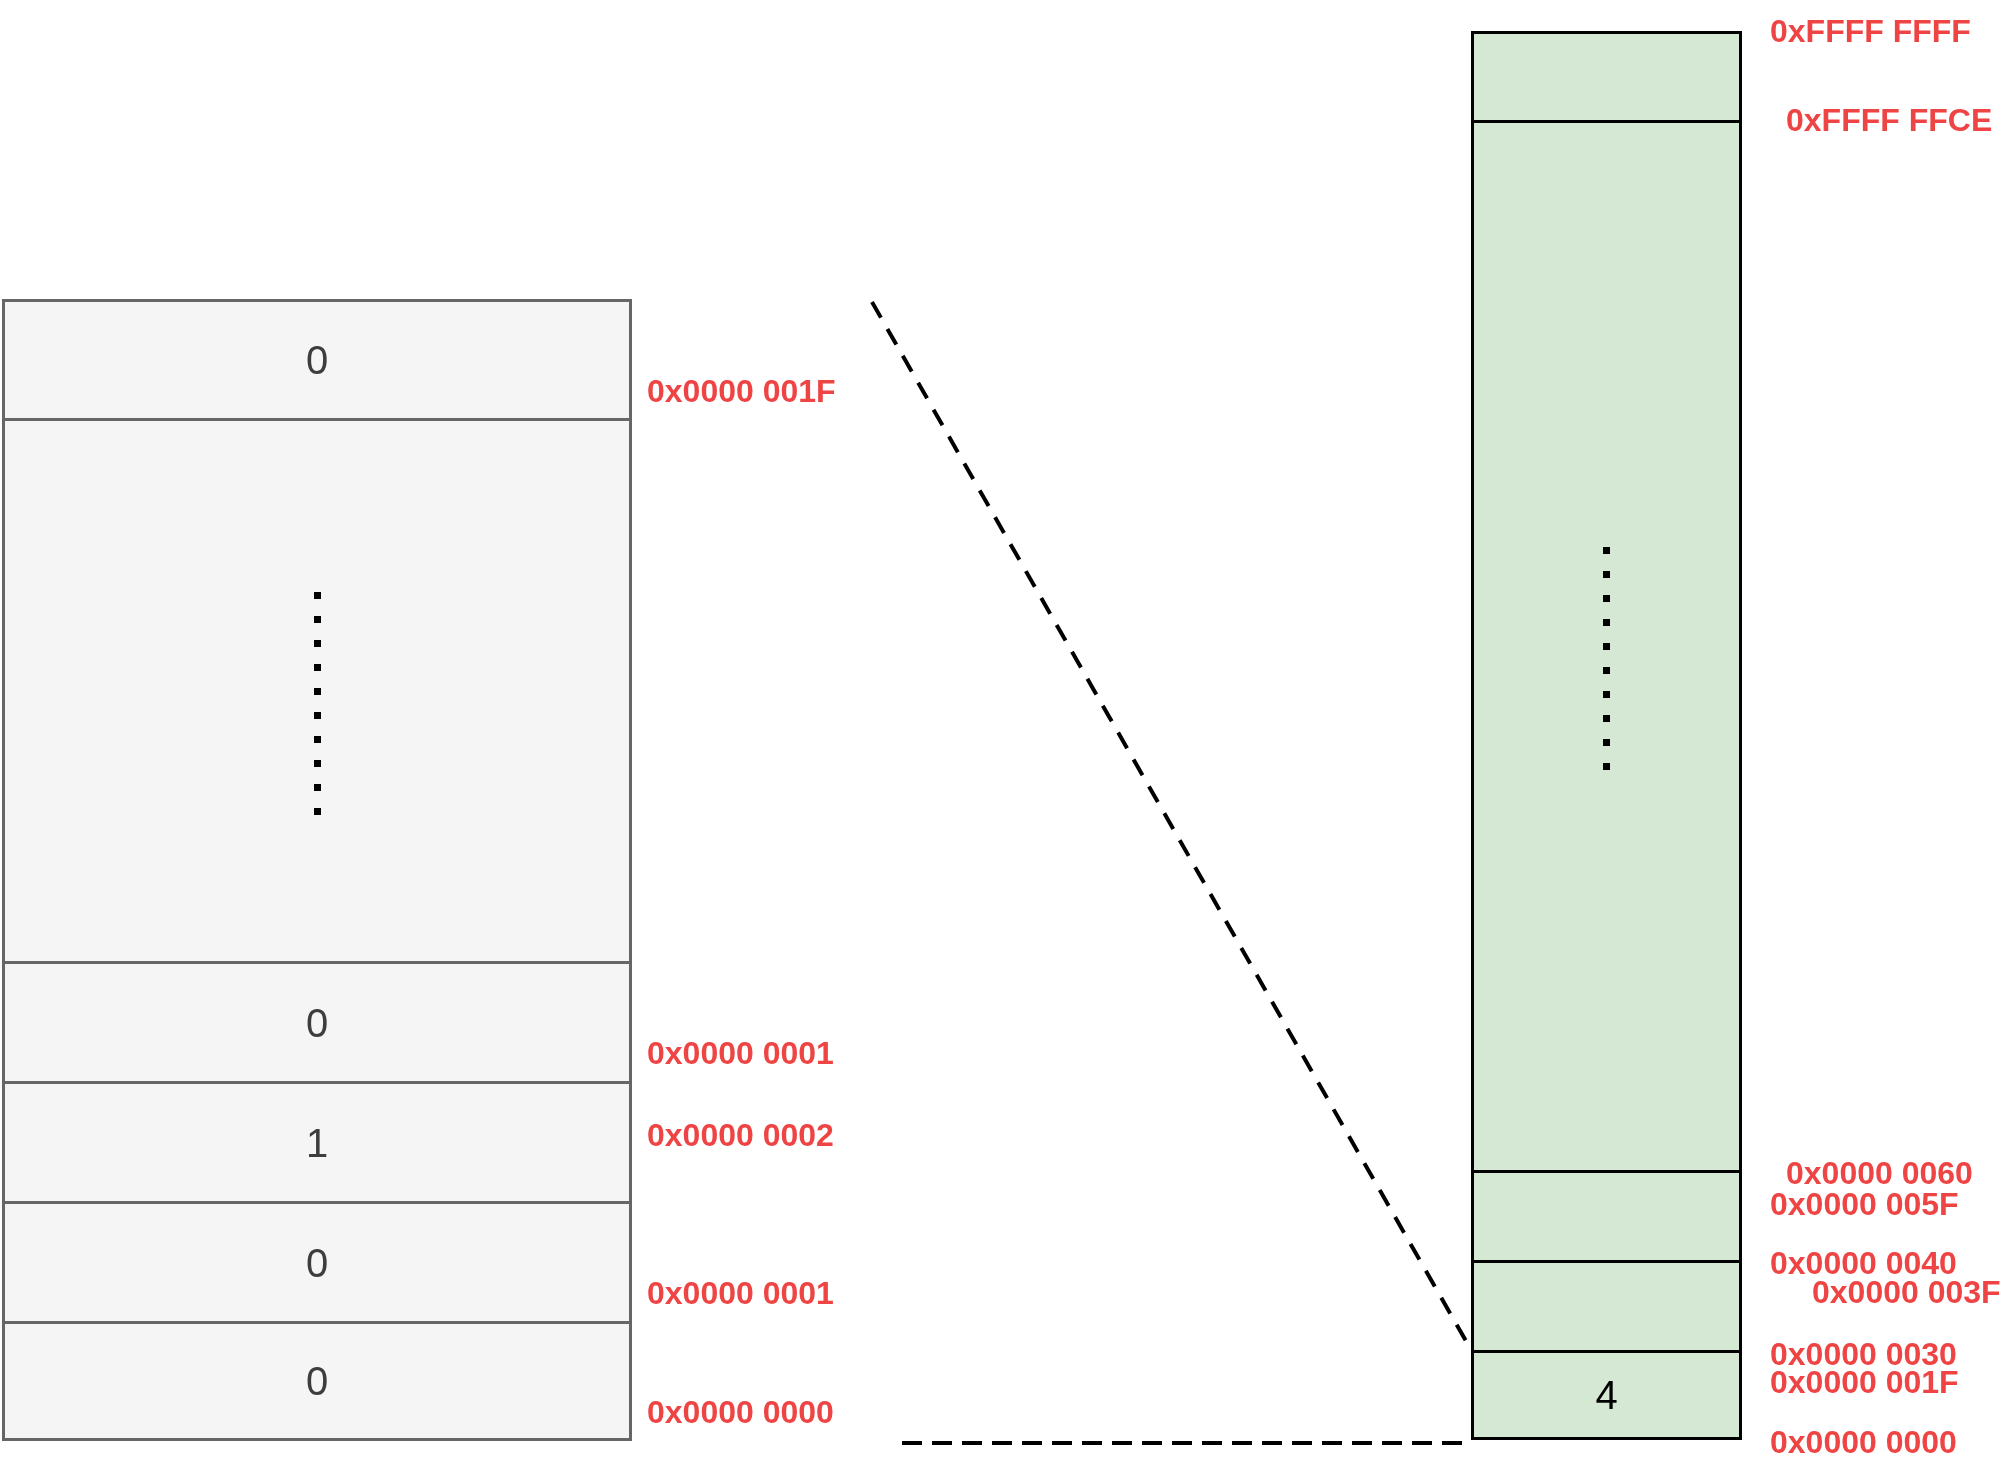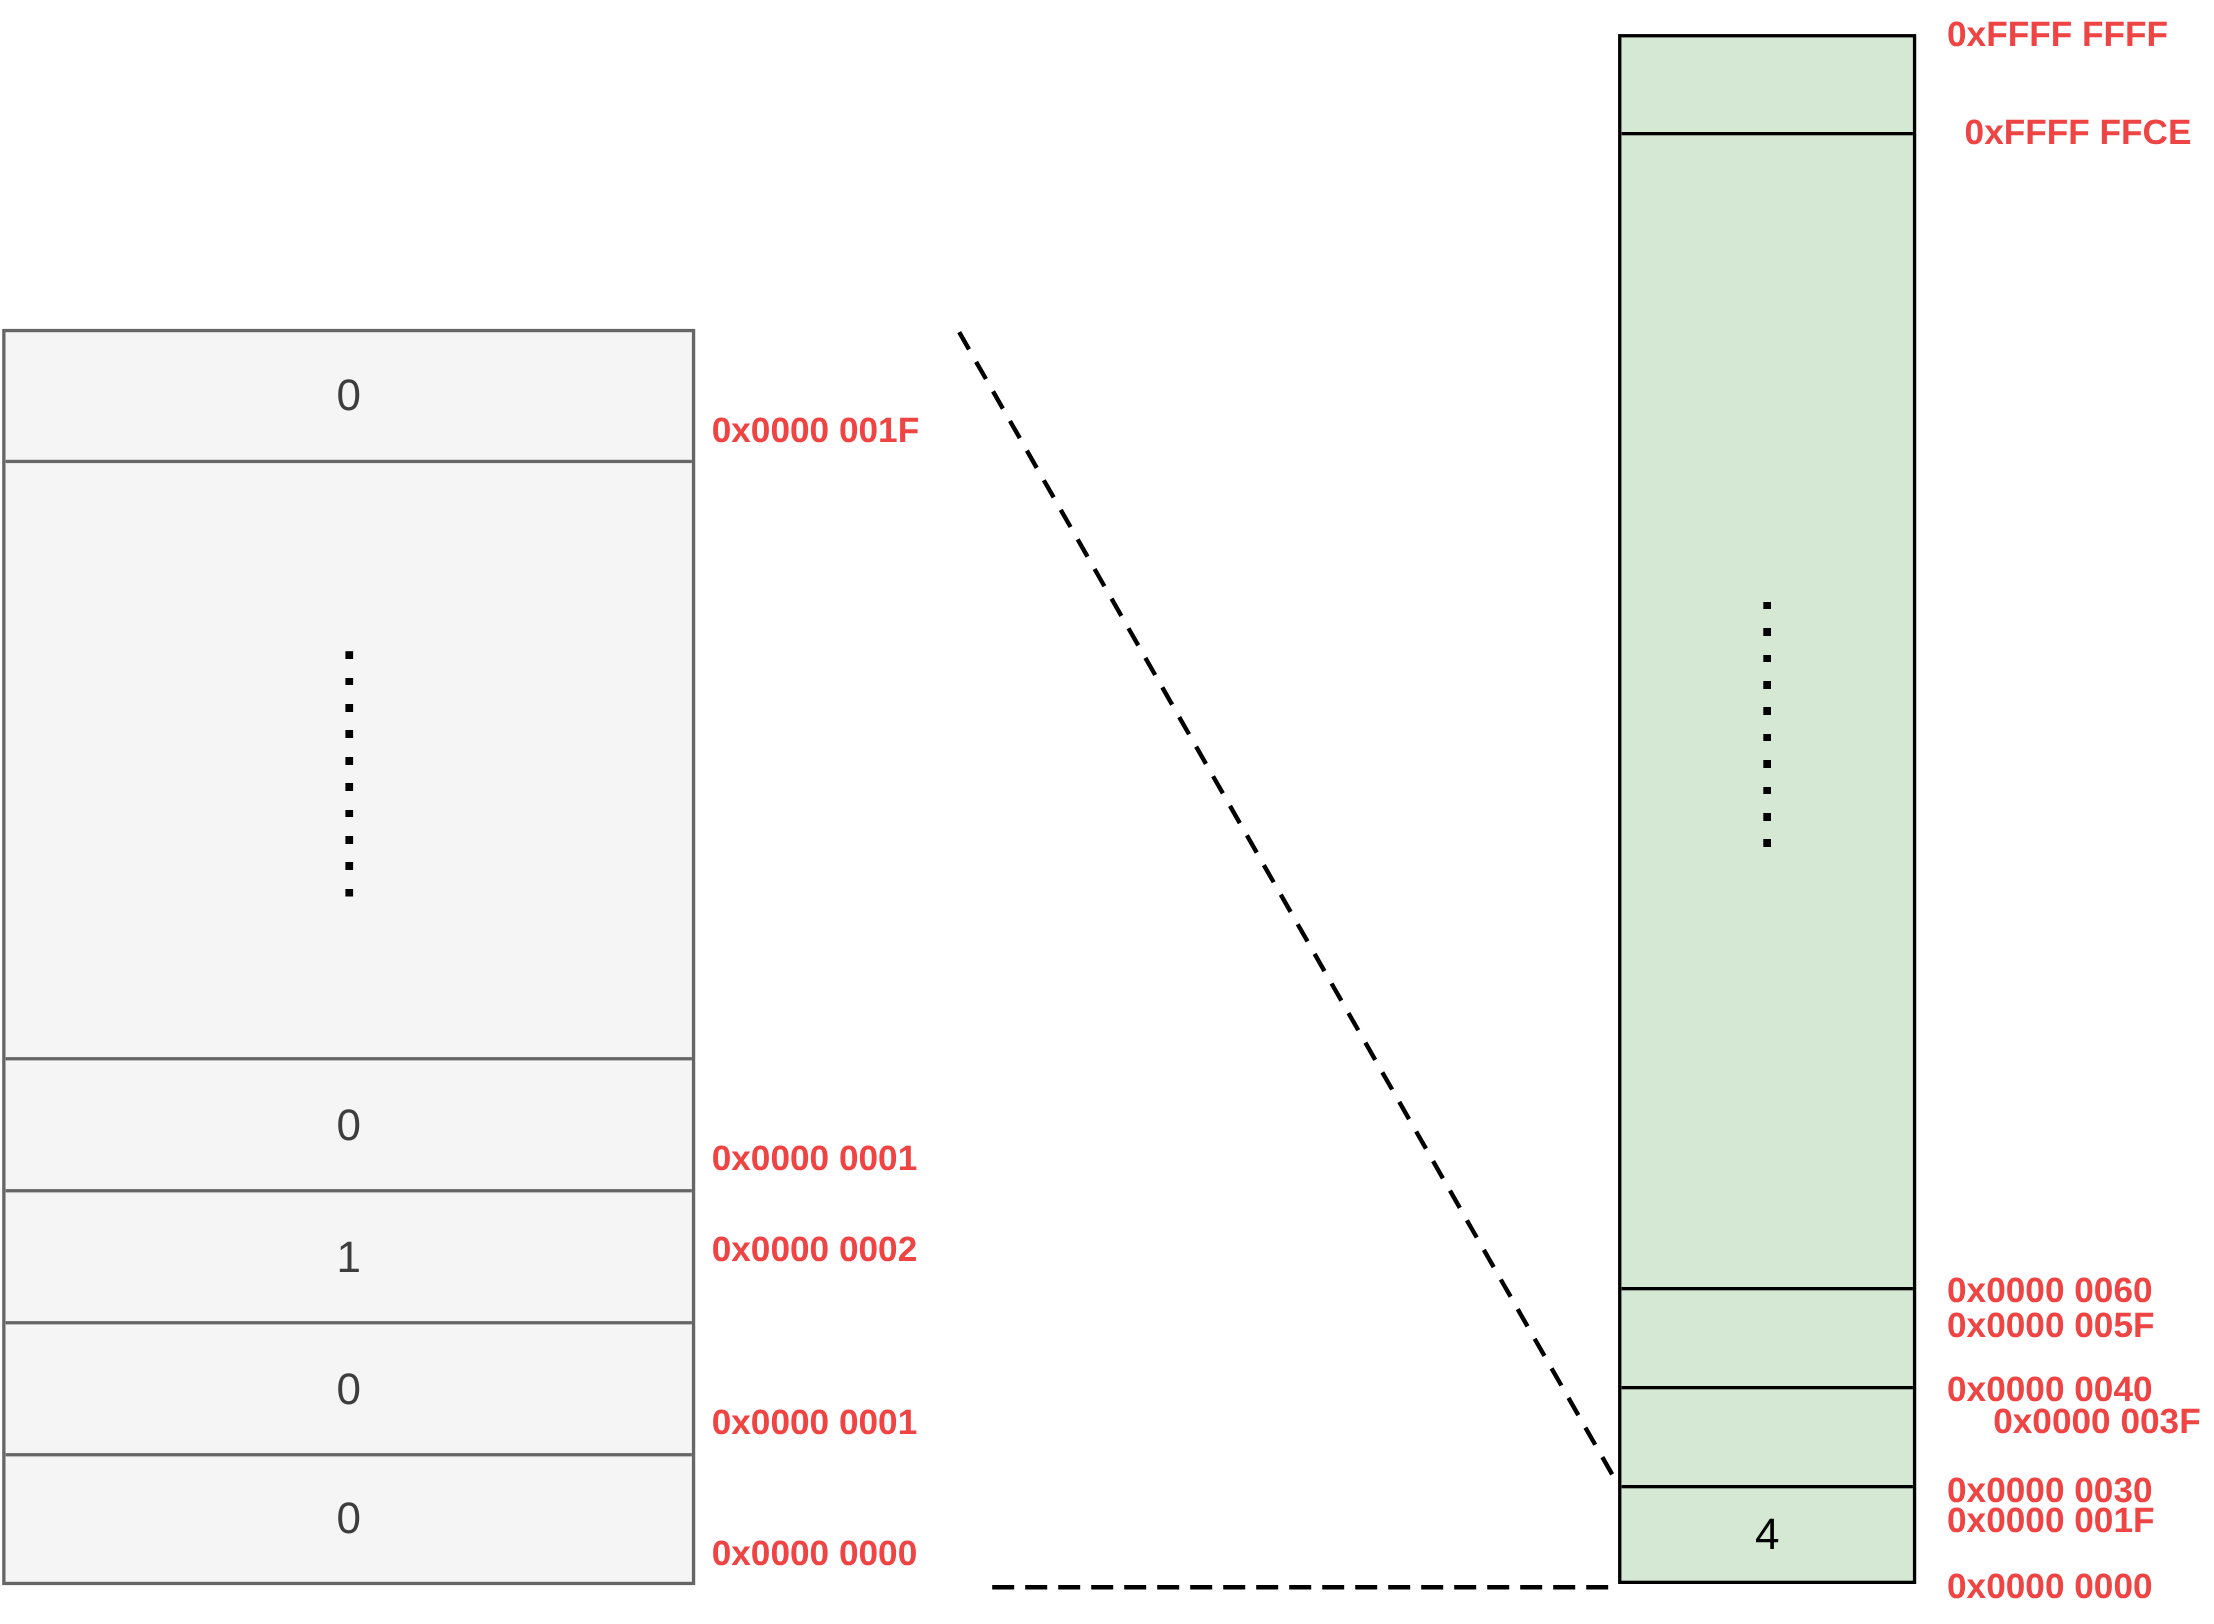--- a/index.html
+++ b/index.html
@@ -43,21 +43,21 @@
   .addr{position:absolute;height:40px;line-height:40px;font-size:32px;font-weight:bold;color:#ef4444;white-space:nowrap;}
   .addr.l{left:647px;}
   .addr.r{left:1770px;}
   .a-l0{top:371px;}
   .a-l1{top:1033px;}
   .a-l2{top:1115px;text-align:right;}
   .a-l3{top:1273px;text-align:right;}
   .a-l4{top:1392px;}
   .a-r0{top:11px;}
   .a-r1{top:100px;margin-left:16px;}
-  .a-r2{top:1153px;}
+  .a-r2{top:1153px;margin-left:16px;}
   .a-r3{top:1184px;}
   .a-r4{top:1243px;}
   .a-r5{top:1272px;margin-left:42px;}
   .a-r6{top:1334px;}
   .a-r7{top:1362px;}
   .a-r8{top:1422px;}
 </style>
 </head>
 <body>
 

